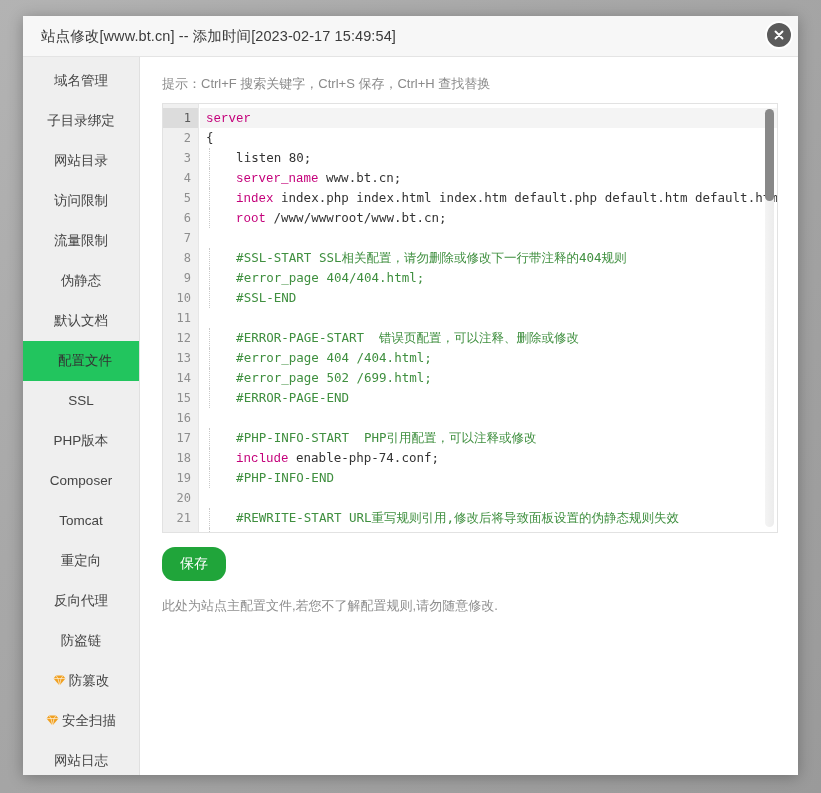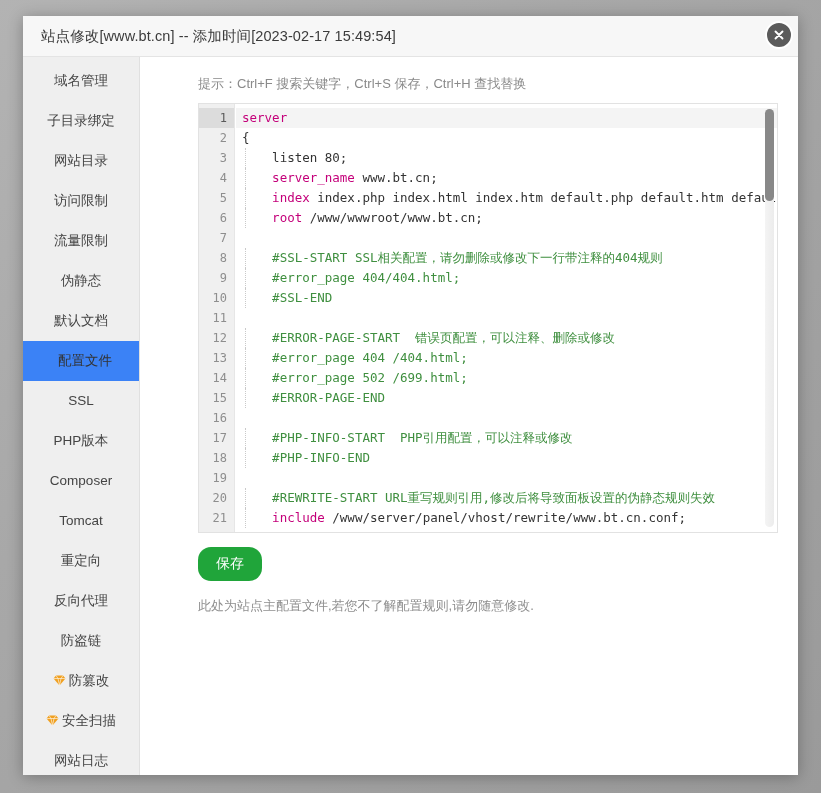--- a/index.html
+++ b/index.html
@@ -56,21 +56,20 @@
     display: flex;
     align-items: center;
     justify-content: center;
   }
   .close-btn svg { display:block; }
 
   
   .modal-body {
     display: flex;
     height: 718px;
-    gap: 36px;
   }
   .sidebar {
     width: 117px;
     background: #efefef;
     border-right: 1px solid #e0e0e0;
     flex: 0 0 117px;
     padding-top: 4px;
     box-sizing: border-box;
   }
   .side-item {
@@ -78,21 +77,21 @@
     line-height: 40px;
     font-size: 13.5px;
     color: #444;
     text-align: center;
     cursor: pointer;
     position: relative;
     white-space: nowrap;
     box-sizing: border-box;
   }
   .side-item.active {
-    background: #3b82f6;
+    background: #22c55e;
     color: #333;
     padding-left: 8px;
   }
   .side-item .gem {
     display: inline-block;
     vertical-align: -1px;
     margin-right: 3px;
   }
 
   .content {
@@ -157,21 +156,21 @@
   }
   .cline.active { background: #f4f4f4; }
   .cline.ind::before {
     content: "";
     position: absolute;
     left: 9px;
     top: 0;
     bottom: 0;
     border-left: 1px dotted #c9c9c9;
   }
-  .tok-kw   { color: #c4007a; }
+  .tok-kw   { color: #c4007a; font-family: Liberation Mono, monospace; }
   .tok-com  { color: #3f8f3f; }
   .tok-txt  { color: #333; }
   .tok-pun  { color: #333; }
 
   
   .ed-scroll {
     position: absolute;
     right: 3px;
     top: 5px;
     bottom: 5px;
@@ -292,20 +291,21 @@
             <div class="cline ind"><span class="tok-com">    #SSL-START SSL相关配置，请勿删除或修改下一行带注释的404规则</span></div>
             <div class="cline ind"><span class="tok-com">    #error_page 404/404.html;</span></div>
             <div class="cline ind"><span class="tok-com">    #SSL-END</span></div>
             <div class="cline"><span class="tok-txt"></span></div>
             <div class="cline ind"><span class="tok-com">    #ERROR-PAGE-START  错误页配置，可以注释、删除或修改</span></div>
             <div class="cline ind"><span class="tok-com">    #error_page 404 /404.html;</span></div>
             <div class="cline ind"><span class="tok-com">    #error_page 502 /699.html;</span></div>
             <div class="cline ind"><span class="tok-com">    #ERROR-PAGE-END</span></div>
             <div class="cline"><span class="tok-txt"></span></div>
             <div class="cline ind"><span class="tok-com">    #PHP-INFO-START  PHP引用配置，可以注释或修改</span></div>
+            <div class="cline ind"><span class="tok-kw">    include</span><span class="tok-txt"> enable-php-74.conf;</span></div>
             <div class="cline ind"><span class="tok-com">    #PHP-INFO-END</span></div>
             <div class="cline"><span class="tok-txt"></span></div>
             <div class="cline ind"><span class="tok-com">    #REWRITE-START URL重写规则引用,修改后将导致面板设置的伪静态规则失效</span></div>
             <div class="cline ind"><span class="tok-kw">    include</span><span class="tok-txt"> /www/server/panel/vhost/rewrite/www.bt.cn.conf;</span></div>
           </div>
         <div class="ed-scroll">
           <div class="ed-thumb" id="ed-thumb" style="height: 22%;"></div>
         </div>
       </div>
 

